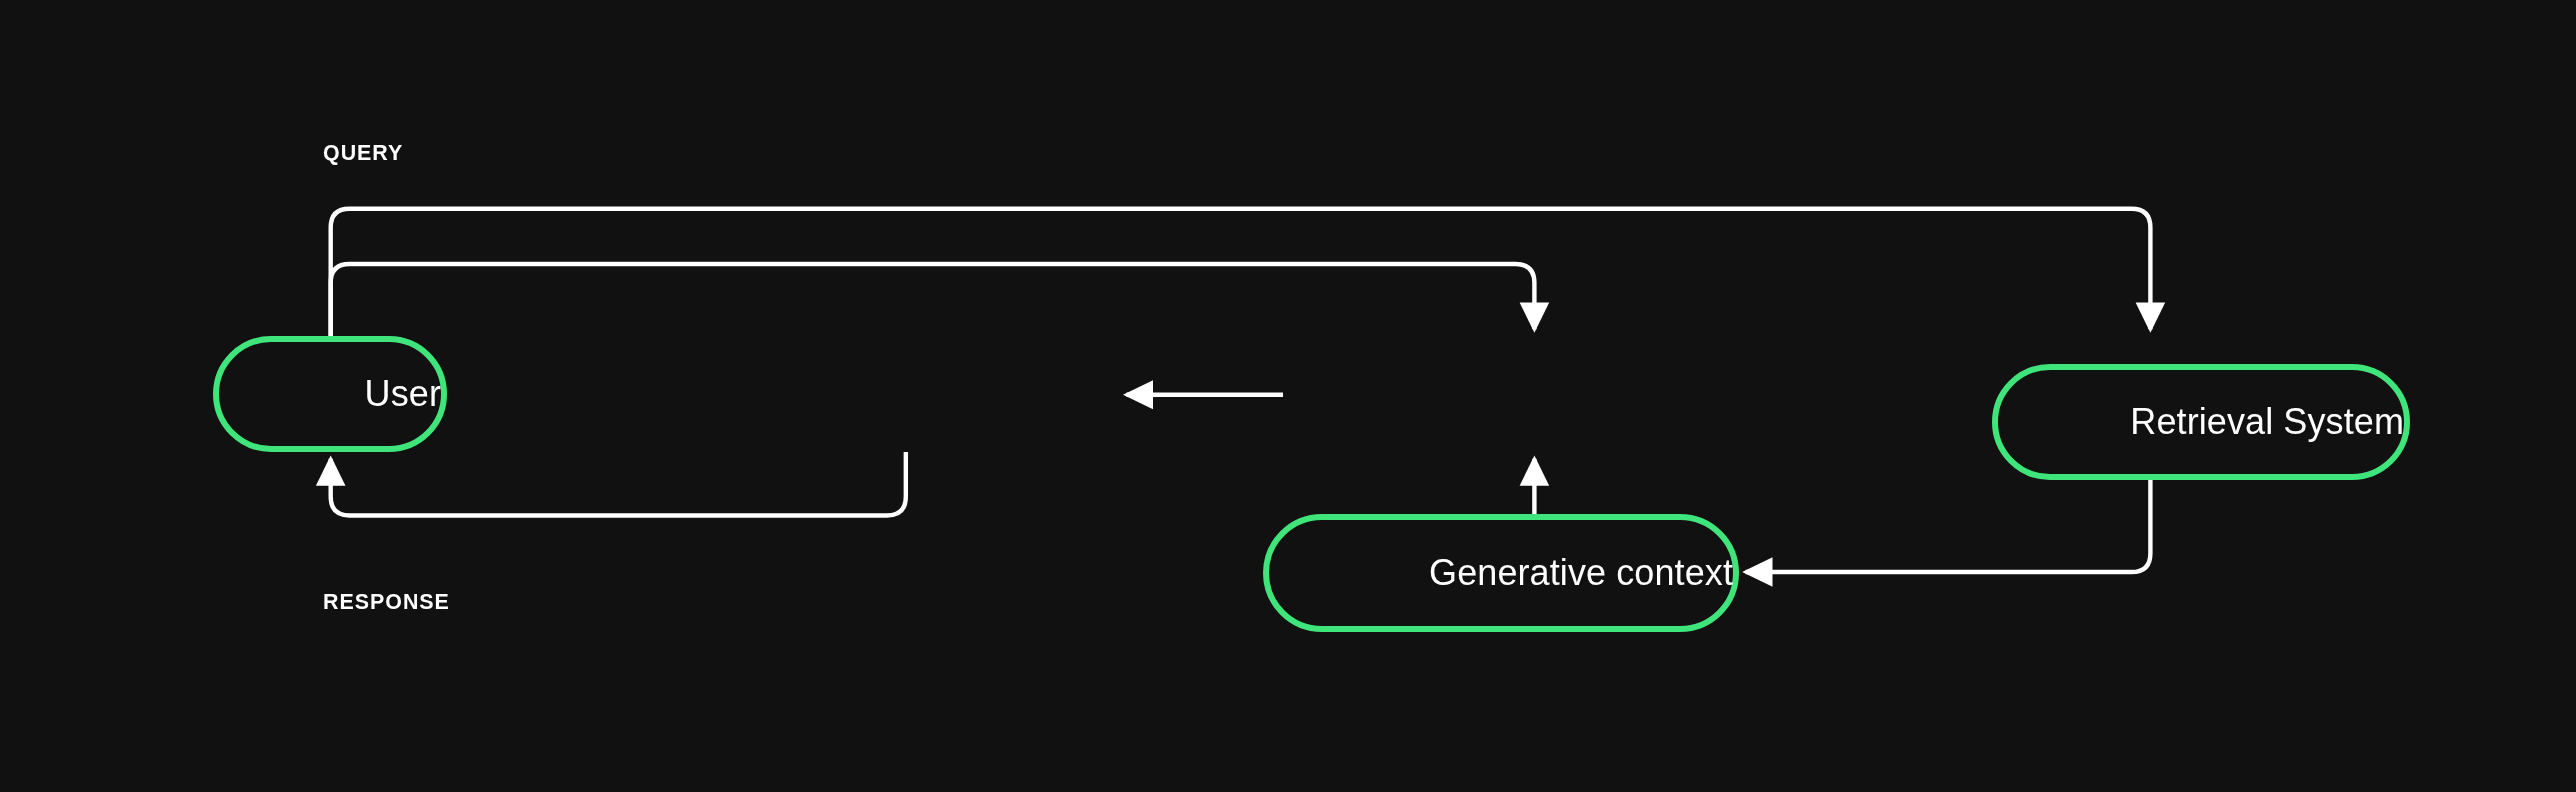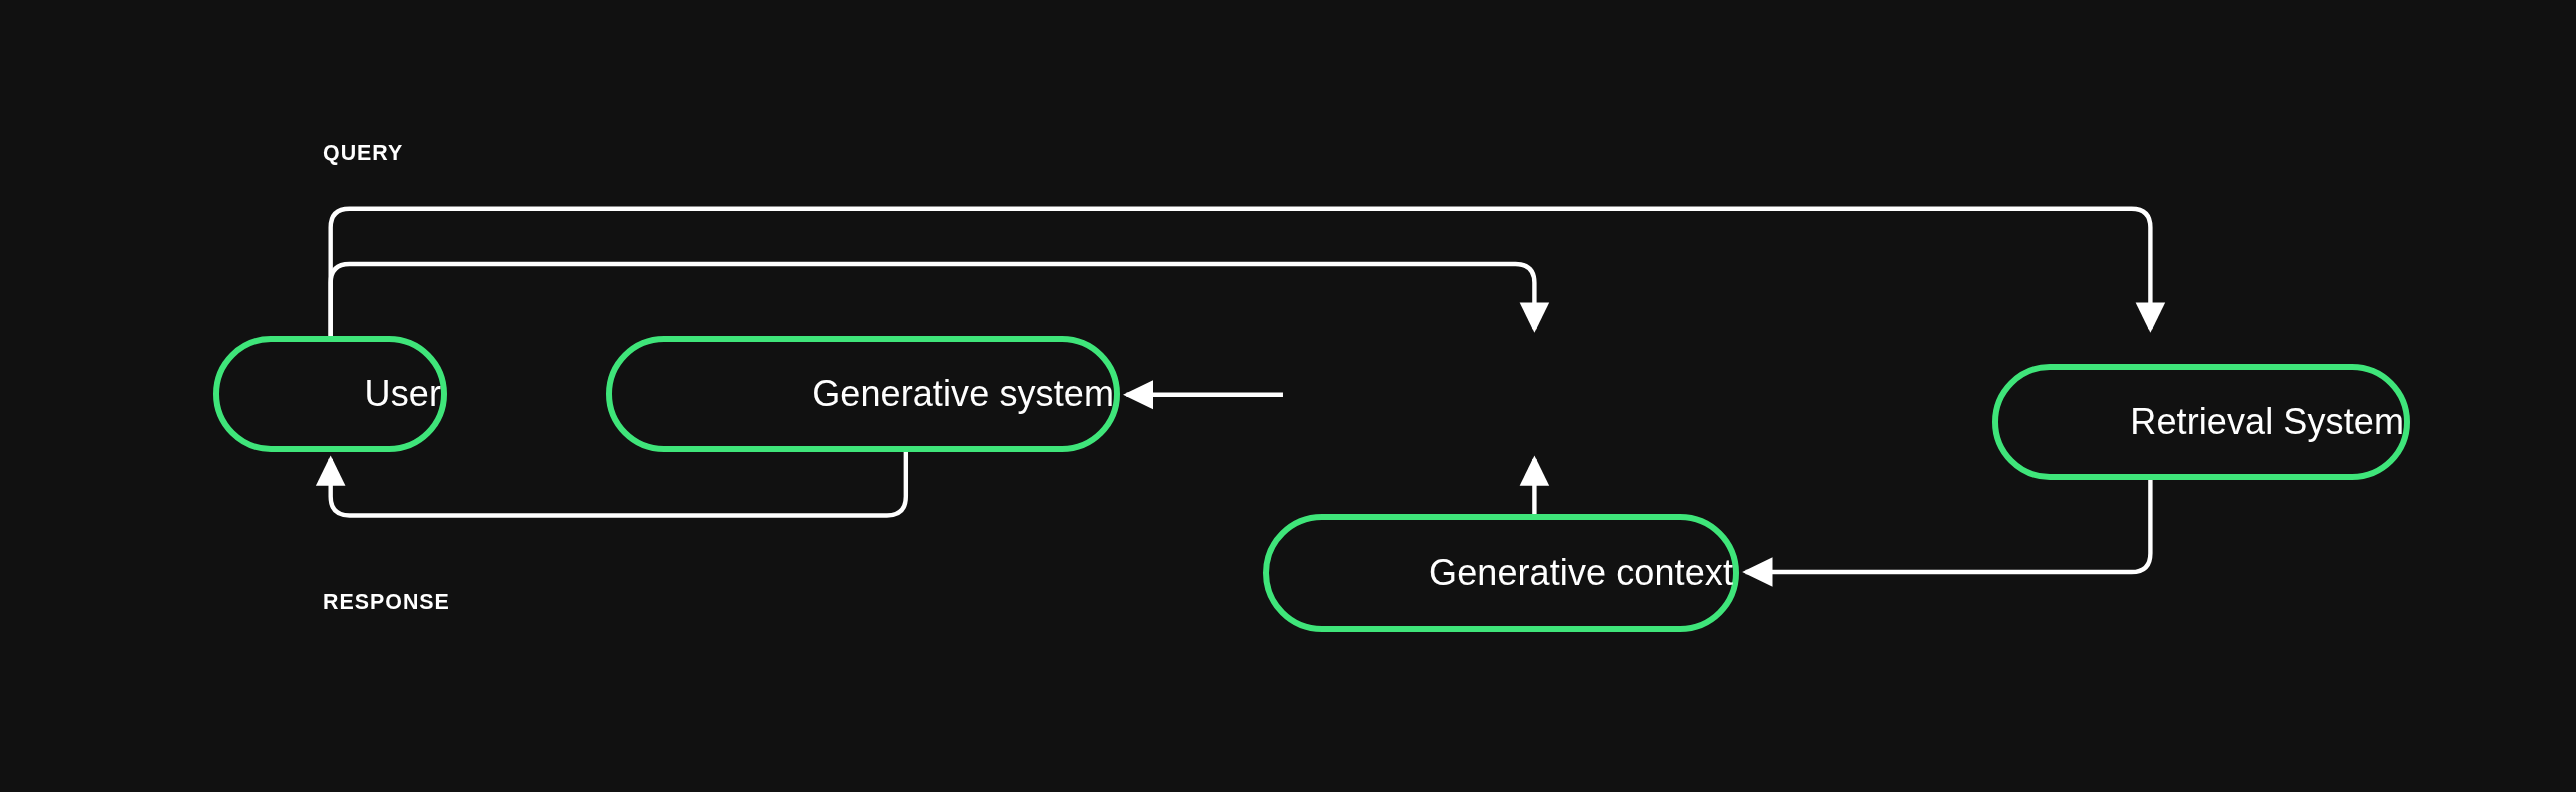--- a/index.html
+++ b/index.html
@@ -83,23 +83,20 @@
 
       <path d="M 1440 719 L 1440 790 Q 1440 820 1410 820 L 555 820 Q 525 820 525 790 L 525 730" marker-end="url(#arrow-head)"></path>
 
     </g>
   </svg>
 
   <div class="node" style="left:213px; top:336px; width:234px; height:116px;">
     <span class="node-label">User</span>
   </div>
 
-  <div class="node" style="left:606px; top:336px; width:514px; height:116px;">
-    <span class="node-label">Generative system</span>
-  </div>
 
 
   <div class="node" style="left:1992px; top:336px; width:418px; height:116px;margin-top:28px;">
     <span class="node-label">Retrieval System</span>
   </div>
 
   <div class="node" style="left:1263px; top:514px; width:476px; height:118px;">
     <span class="node-label">Generative context</span>
   </div>
 

